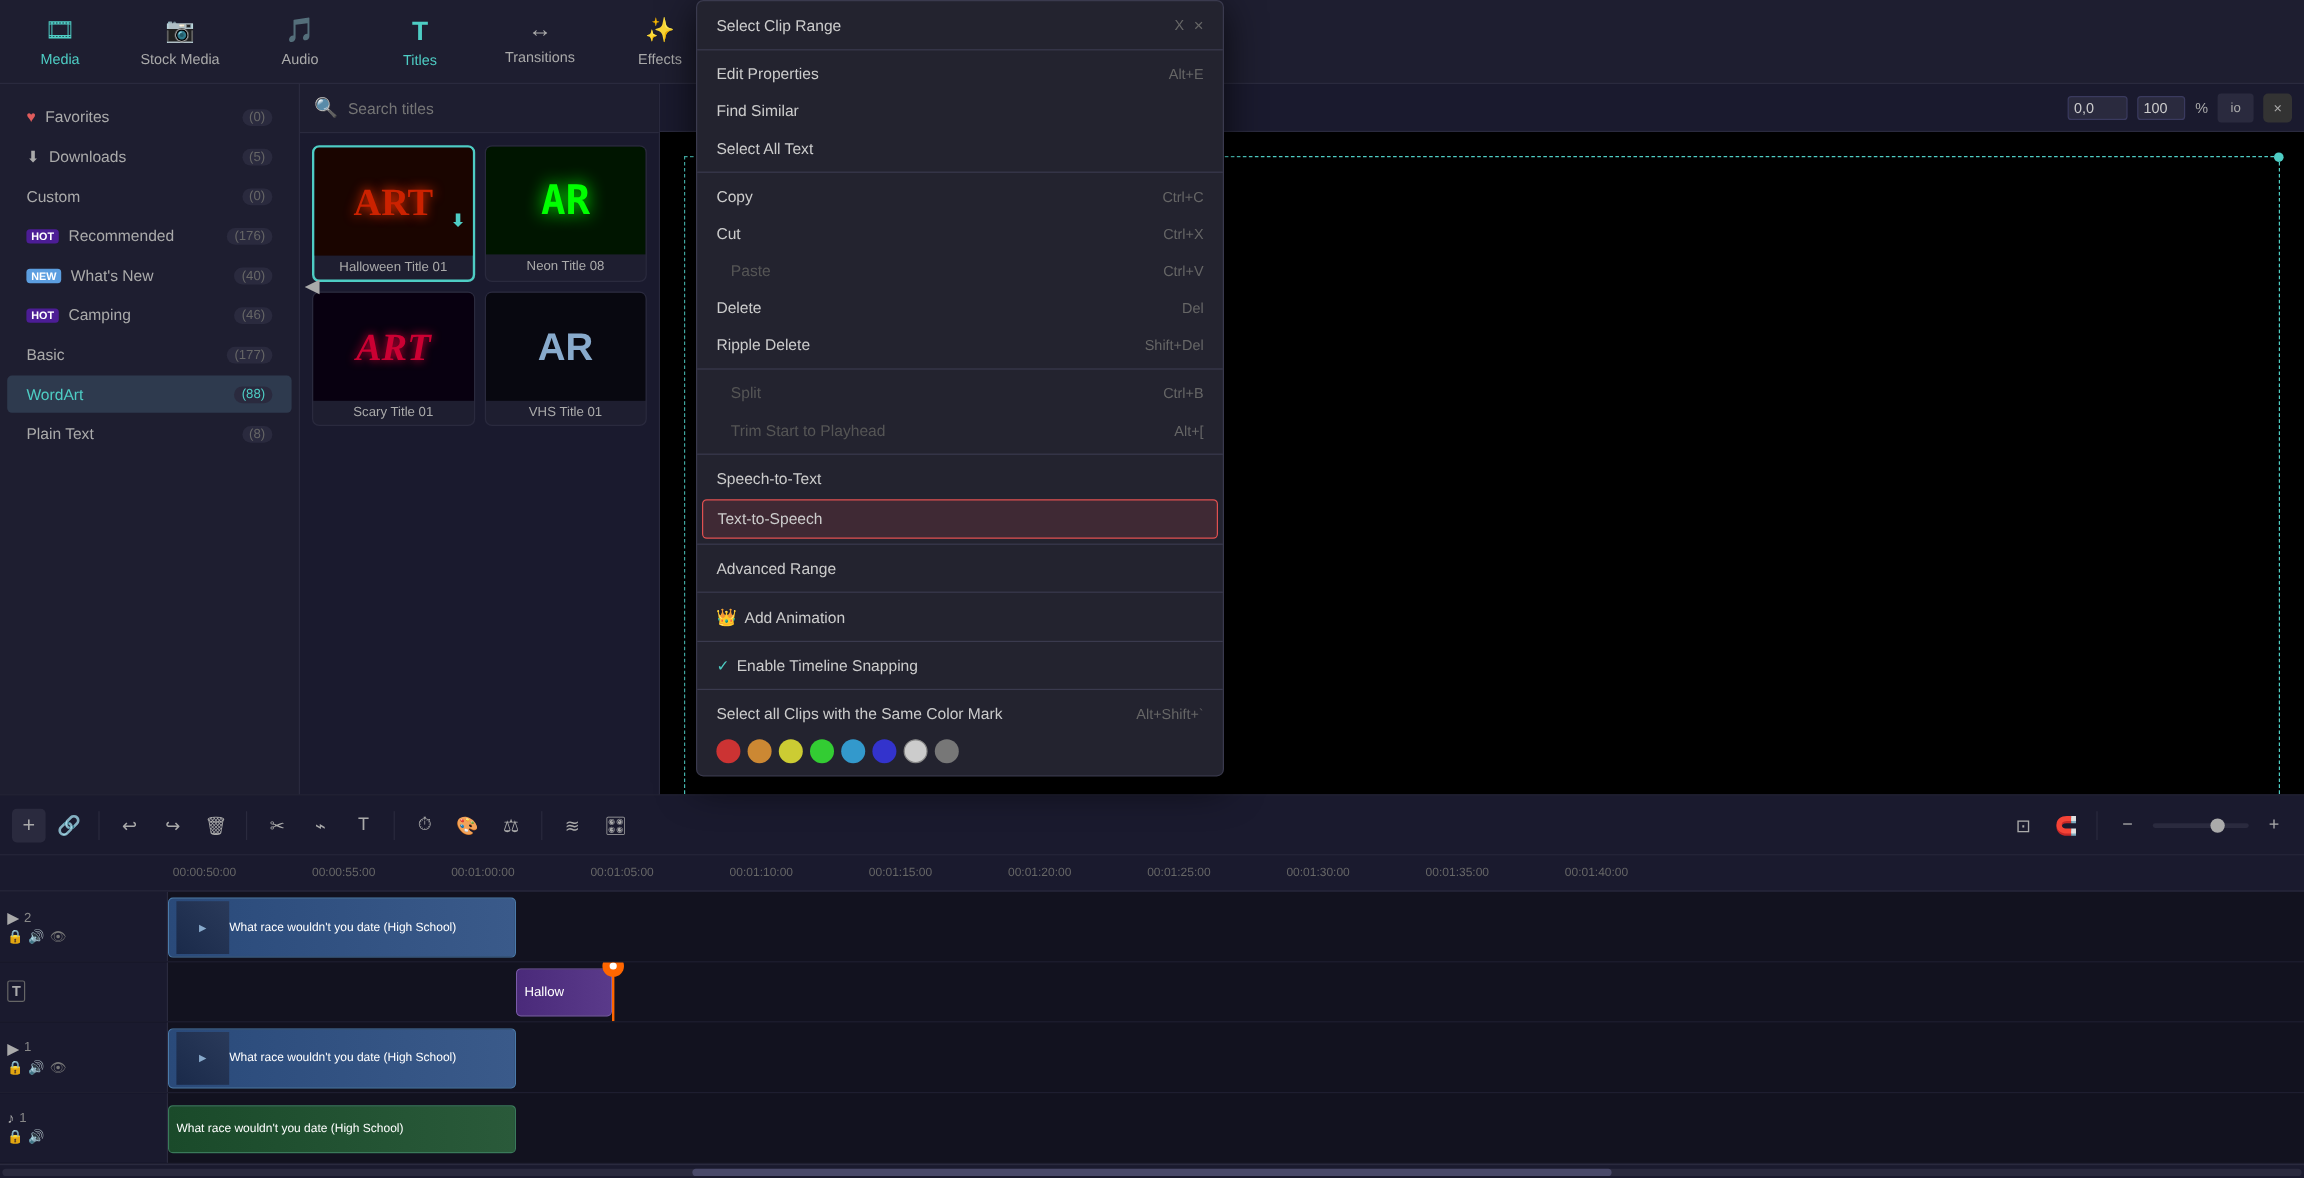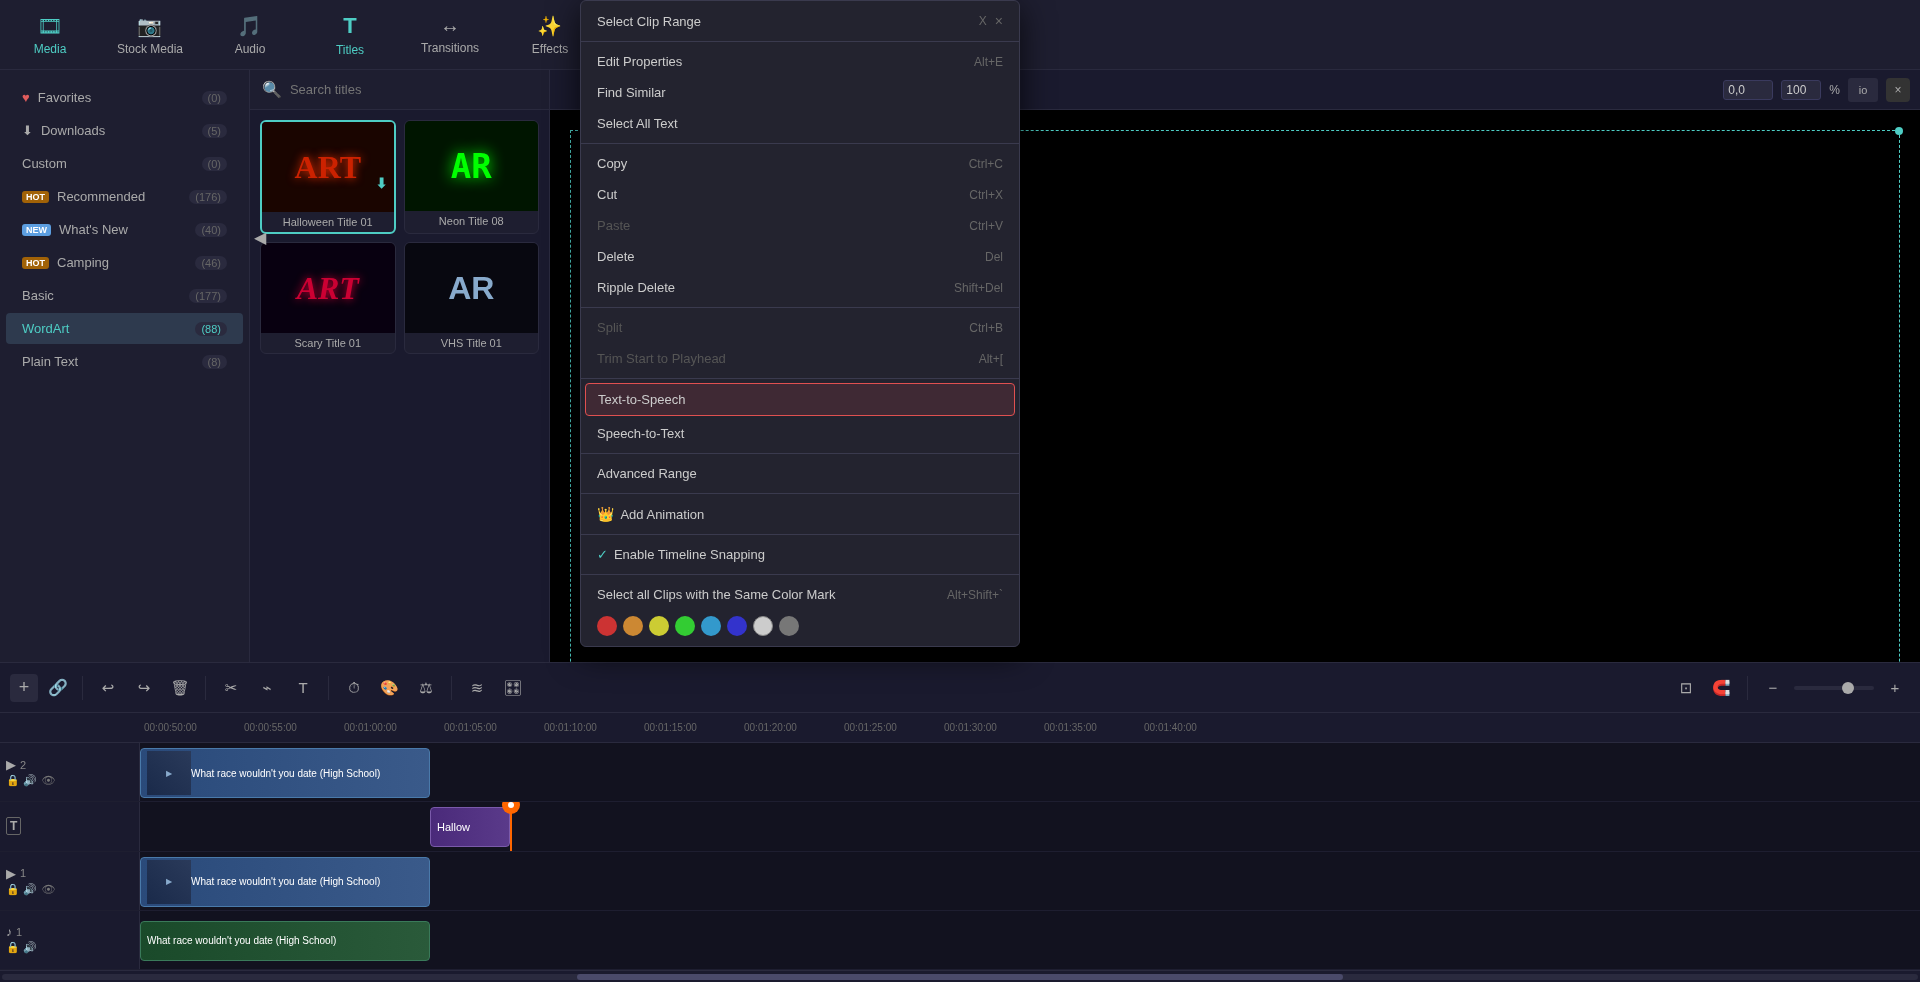--- a/index.html
+++ b/index.html
@@ -74,21 +74,21 @@
     }
     .sidebar-count {
       font-size: 11px;
       color: #666;
       background: #2a2a3e;
       padding: 1px 6px;
       border-radius: 10px;
     }
     .hot-badge {
       font-size: 9px;
-      background: #a16207;
+      background: #4c1d95;
       color: white;
       padding: 1px 4px;
       border-radius: 3px;
       font-weight: bold;
     }
     .new-badge {
       font-size: 9px;
       background: #5c9ee0;
       color: white;
       padding: 1px 4px;
@@ -334,21 +334,21 @@
       height: 24px;
       background: #2a2a3e;
       margin: 0 4px;
     }
     .timeline-ruler {
       height: 30px;
       background: #1a1a2e;
       display: flex;
       align-items: center;
       padding: 0 0 0 140px;
-      gap: 0;
+      gap: 16px;
       border-bottom: 1px solid #2a2a3e;
       overflow: hidden;
     }
     .ruler-mark {
       font-size: 10px;
       color: #666;
       min-width: 100px;
       text-align: left;
       padding-left: 4px;
     }
@@ -462,21 +462,21 @@
     }
     .menu-item {
       display: flex;
       align-items: center;
       justify-content: space-between;
       padding: 8px 16px;
       cursor: pointer;
       font-size: 13px;
       color: #ccc;
     }
-    .menu-item.disabled { color: #555; cursor: default; }
+    .menu-item.disabled { color: #555; cursor: default; margin-left: 12px; }
     .menu-item.highlighted {
       background: rgba(230, 80, 80, 0.15);
       border: 1px solid #e05050;
       border-radius: 4px;
       margin: 2px 4px;
       padding: 8px 12px;
     }
     .menu-shortcut {
       color: #666;
       font-size: 12px;
@@ -921,26 +921,26 @@
   <div class="menu-separator"></div>
   <div class="menu-item disabled">
     <span>Split</span>
     <span class="menu-shortcut">Ctrl+B</span>
   </div>
   <div class="menu-item disabled">
     <span>Trim Start to Playhead</span>
     <span class="menu-shortcut">Alt+[</span>
   </div>
   <div class="menu-separator"></div>
+  <div class="menu-item">
+    <span>Speech-to-Text</span>
+    <span class="menu-shortcut"></span>
+  </div>
   <div class="menu-item highlighted">
     <span>Text-to-Speech</span>
-    <span class="menu-shortcut"></span>
-  </div>
-  <div class="menu-item">
-    <span>Speech-to-Text</span>
     <span class="menu-shortcut"></span>
   </div>
   <div class="menu-separator"></div>
   <div class="menu-item">
     <span>Advanced Range</span>
     <span class="menu-shortcut"></span>
   </div>
   <div class="menu-separator"></div>
   <div class="menu-item">
     <div class="menu-item-left">

